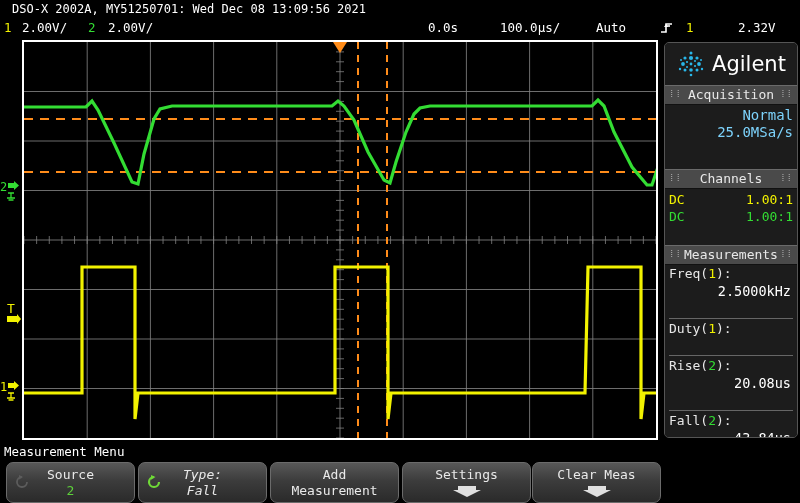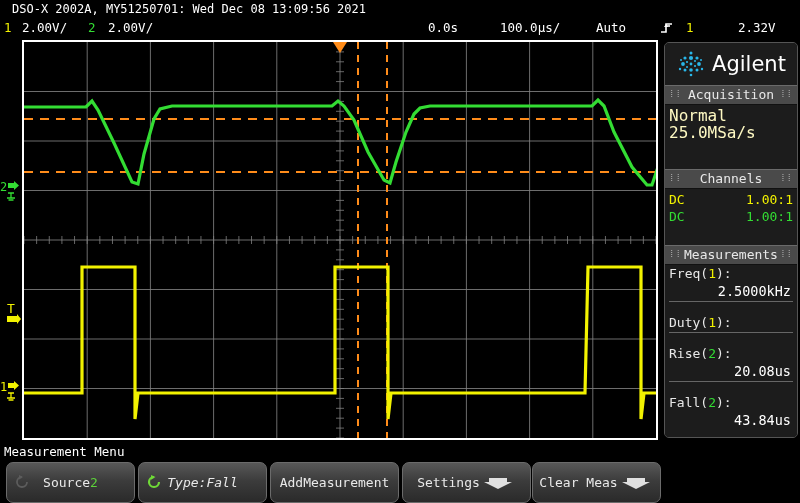--- a/index.html
+++ b/index.html
@@ -70,43 +70,43 @@
   }
   .panelhdr{
     height:18px;background:#4a4a4a;color:#e8e8e8;font-size:13px;
     text-align:center;line-height:18px;position:relative;
     border-top:1px solid #6a6a6a;border-bottom:1px solid #111;
   }
   .panelhdr .grip{position:absolute;top:4px;font-size:9px;color:#bbb;letter-spacing:1px;line-height:9px;}
   .panelhdr .grip.l{left:4px;}
   .panelhdr .grip.r{right:4px;}
   .panelbody{background:#1c1c1c;padding:2px 4px 4px 4px;}
-  .ctr{text-align:left;font-size:16px;color:#fef9c3;line-height:17px;}
+  .ctr{text-align:right;font-size:14px;color:#7dd3fc;line-height:17px;}
   .chrow{display:flex;justify-content:space-between;font-size:13px;line-height:17px;}
   .chrow.y{color:#f2f200;}
   .chrow.g{color:#33dd33;}
-  .mblock{border-bottom:1px solid #666;padding-bottom:1px;margin-bottom:12px;}
+  .mblock{border-bottom:1px solid #666;padding-bottom:18px;margin-bottom:1px;}
   .mblock:last-child{border-bottom:none;}
   .mlabel{font-size:13px;color:#e8e8e8;line-height:17px;text-align:left;}
   .mlabel i{font-style:normal;}
   .mlabel .c1{color:#f2f200;}
   .mlabel .c2{color:#33dd33;}
   .mval{font-size:13.5px;color:#fff;line-height:18px;text-align:right;padding-right:2px;}
 
   
   .menutitle{
     position:absolute;left:0;top:444px;width:800px;height:16px;
     font-size:12.5px;line-height:16px;color:#fff;padding-left:4px;box-sizing:border-box;
   }
   .softkeys{position:absolute;left:0;top:462px;width:800px;height:41px;}
   .sk{
     position:absolute;top:0;width:129px;height:41px;border-radius:7px;
     background:linear-gradient(180deg,#585858 0%,#3c3c3c 45%,#2a2a2a 100%);
     border:1px solid #6b6b6b;box-sizing:border-box;
-    display:flex;flex-direction:row;align-items:center;justify-content:center;
+    display:flex;flex-direction:column;align-items:center;justify-content:center;
   }
   .sk .l1{font-size:13px;color:#e9e9e9;line-height:16px;}
   .sk .l2{font-size:13px;line-height:16px;}
   .sk .l2.green{color:#5dd13a;}
   .sk .l2.white{color:#e9e9e9;}
   .sk0{left:6px;} .sk1{left:138px;font-style:italic;} .sk2{left:270px;}
   .sk3{left:402px;} .sk4{left:532px;}
   .sk .knob{position:absolute;left:7px;top:11px;width:16px;height:16px;}
   .sk .downarrow{margin-top:1px;}
 </style>

